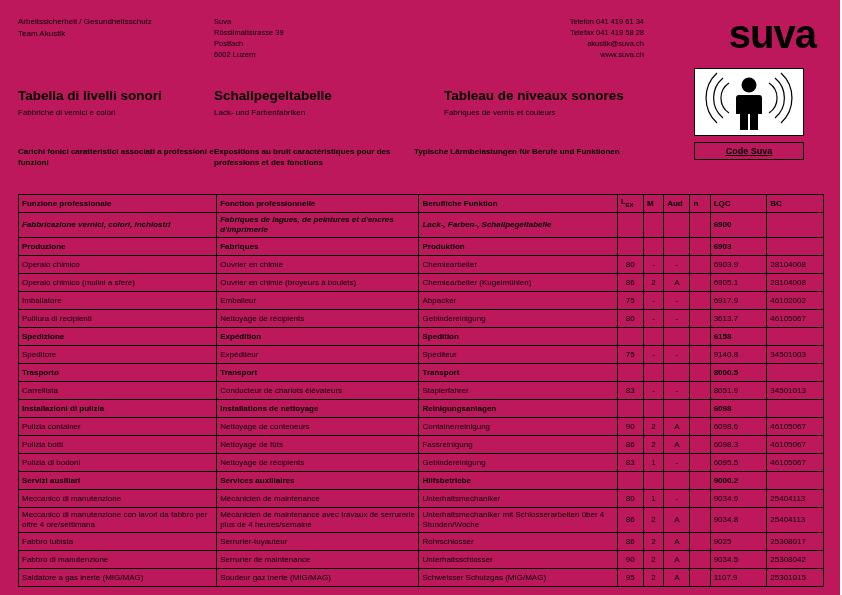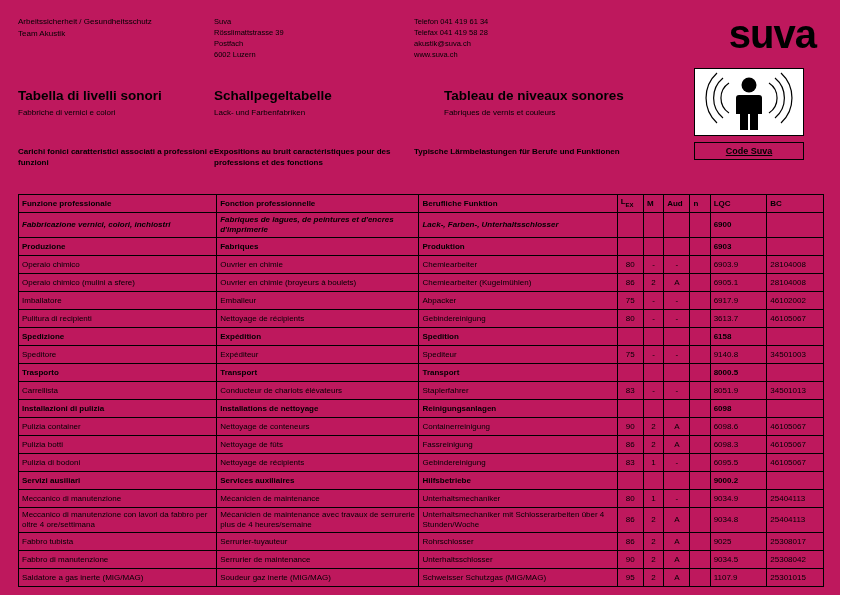--- a/index.html
+++ b/index.html
@@ -22,21 +22,21 @@
   }
 
   
   .topbar {
     display: flex;
     align-items: flex-start;
     height: 56px;
   }
   .topbar .col-a { width: 196px; font-size: 8px; line-height: 12px; padding-top: 2px; }
   .topbar .col-b { width: 200px; font-size: 7.5px; line-height: 11px; padding-top: 2px; }
-  .topbar .col-c { width: 230px; font-size: 7.5px; line-height: 11px; padding-top: 2px; }
+  .topbar .col-c { width: 230px; font-size: 7.5px; line-height: 11px; padding-top: 2px; text-align: right; }
   .topbar .col-d { flex: 1; text-align: right; }
   .logo {
     font-family: "Liberation Sans", sans-serif;
     font-weight: bold;
     font-size: 40px;
     letter-spacing: -1px;
     line-height: 40px;
     padding-right: 6px;
   }
 
@@ -225,21 +225,21 @@
         <th class="num">Aud</th>
         <th class="num">n</th>
         <th class="num">LQC</th>
         <th class="num">BC</th>
       </tr>
     </thead>
     <tbody>
         <tr class="bolditalic">
           <td class="it">Fabbricazione vernici, colori, inchiostri</td>
           <td class="fr small2">Fabriques de lagues, de peintures et d'encres d'imprimerie</td>
-          <td class="de">Lack-, Farben-, Unterhaltsschlosser</td>
+          <td class="de">Lack-, Farben-, Schallpegeltabelle</td>
           <td class="num"></td>
           <td class="num"></td>
           <td class="num"></td>
           <td class="num"></td>
           <td>6900</td>
           <td></td>
         </tr>
         <tr class="bold">
           <td class="it">Produzione</td>
           <td class="fr">Fabriques</td>

